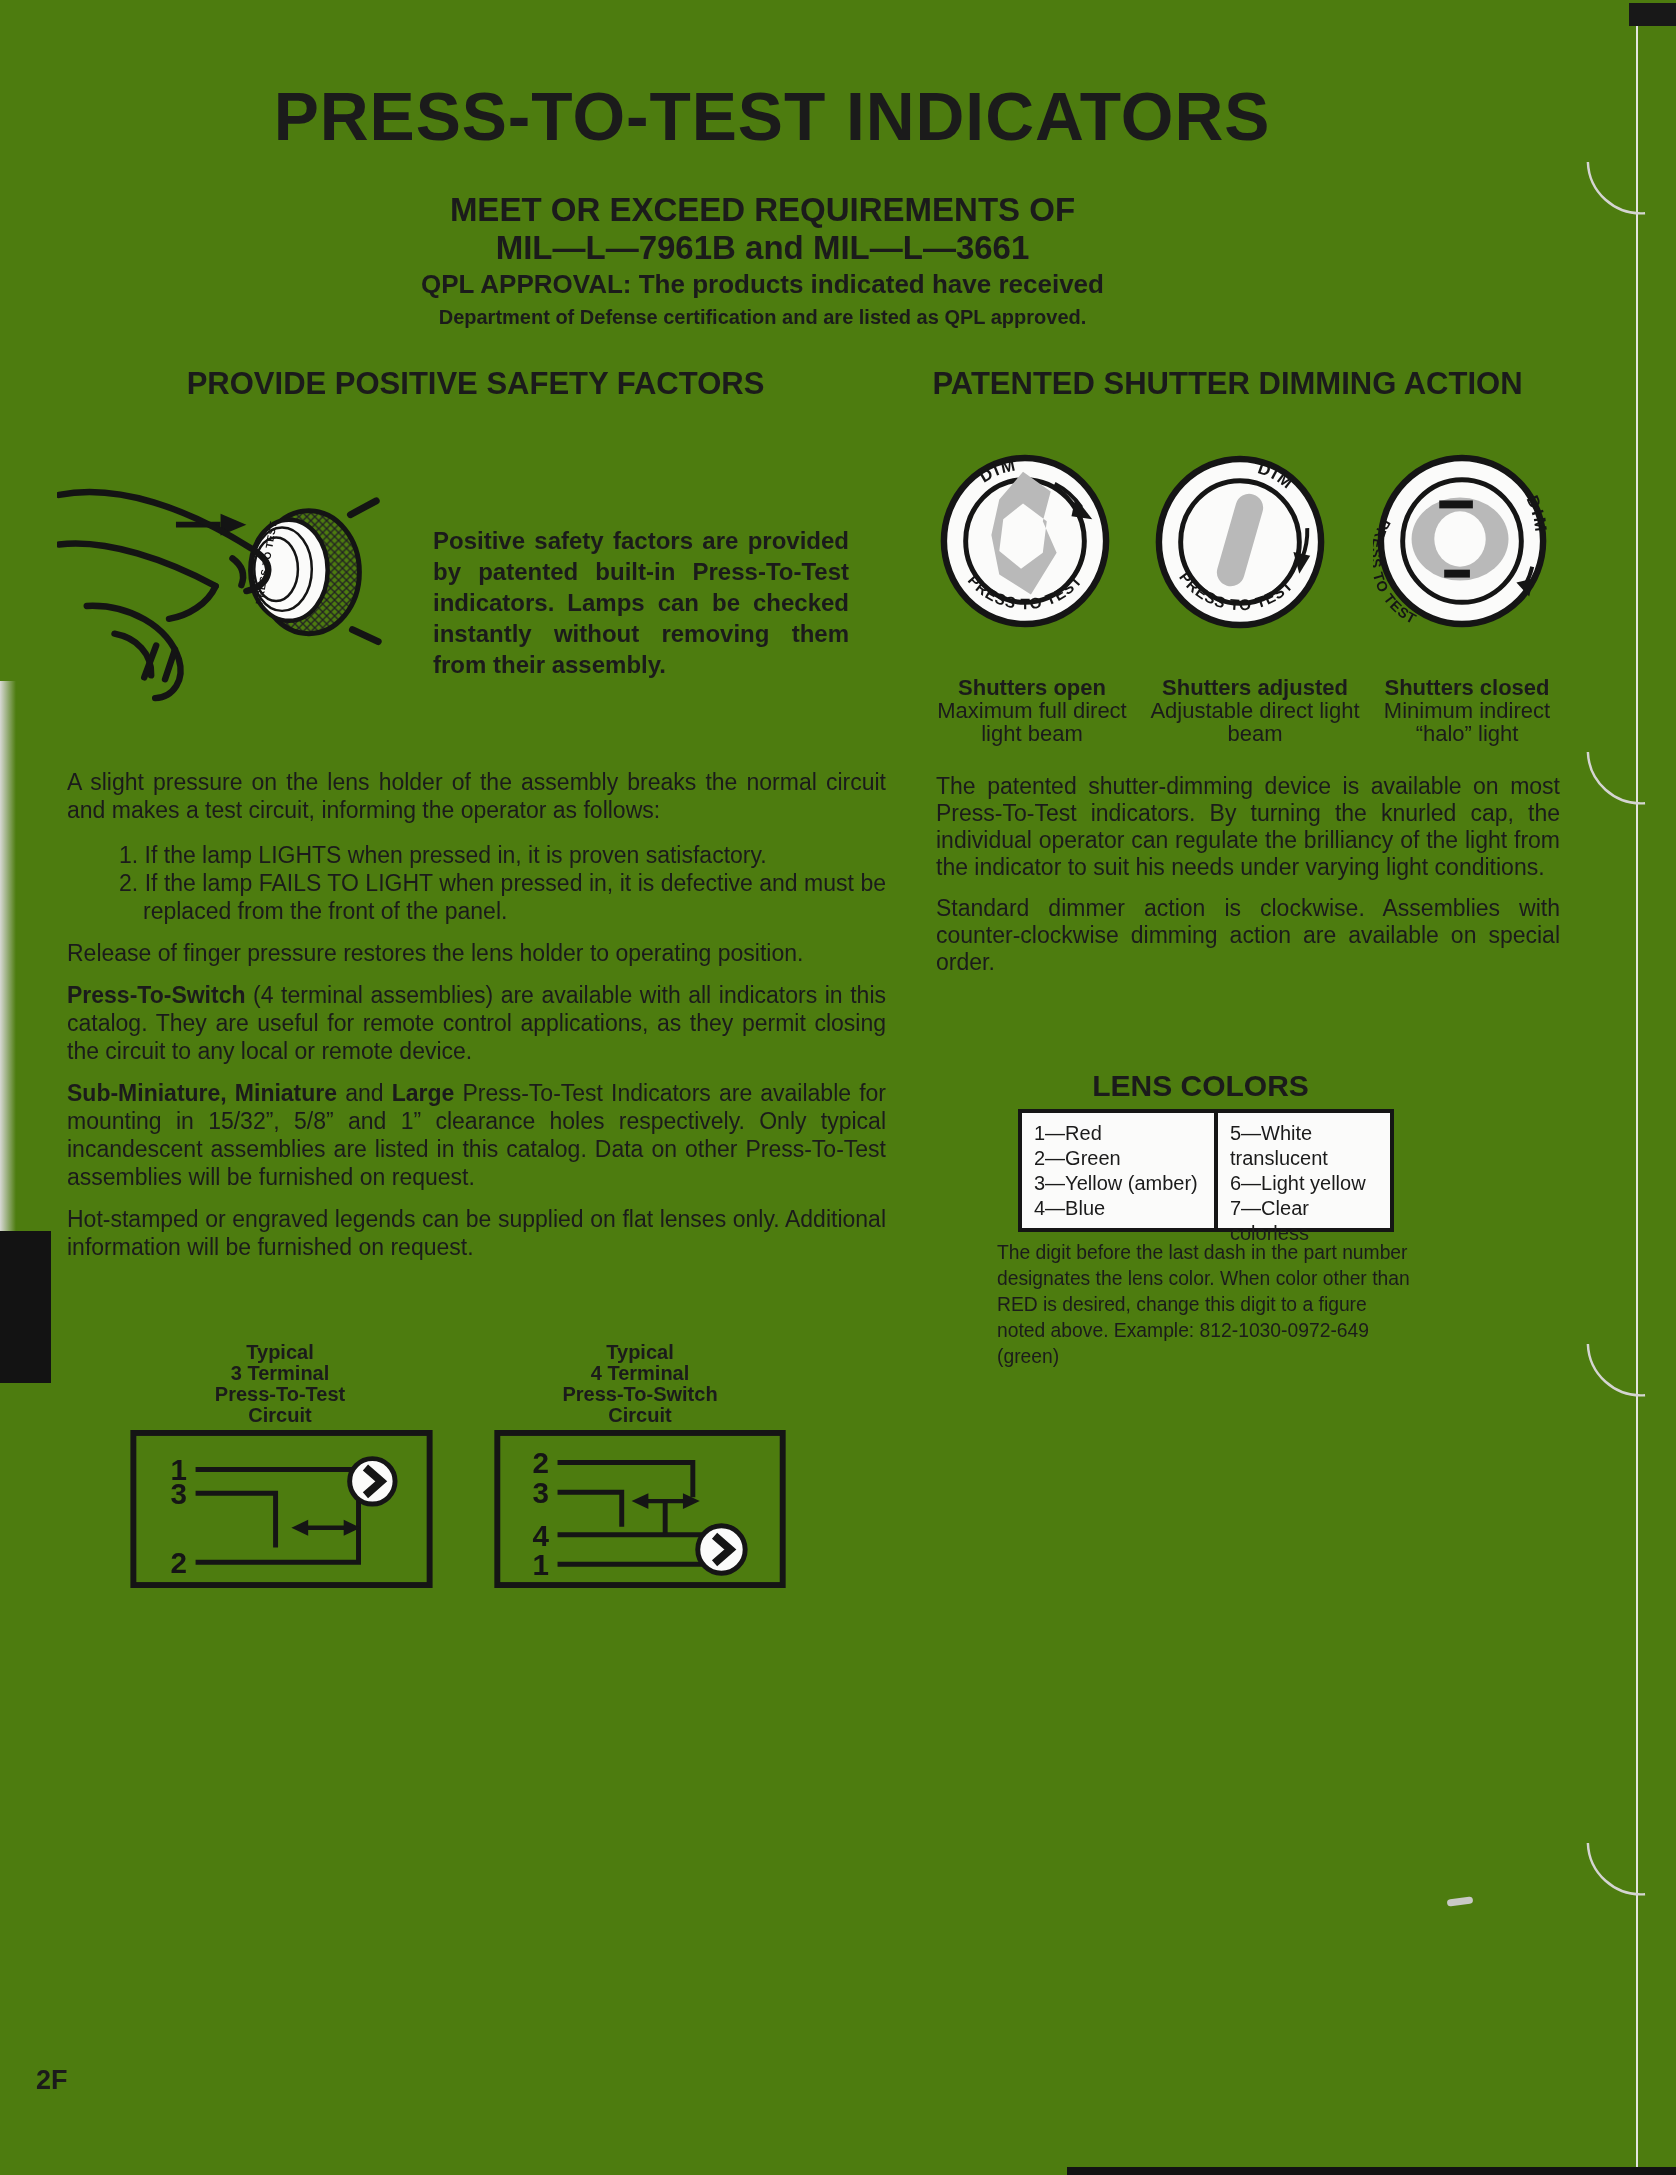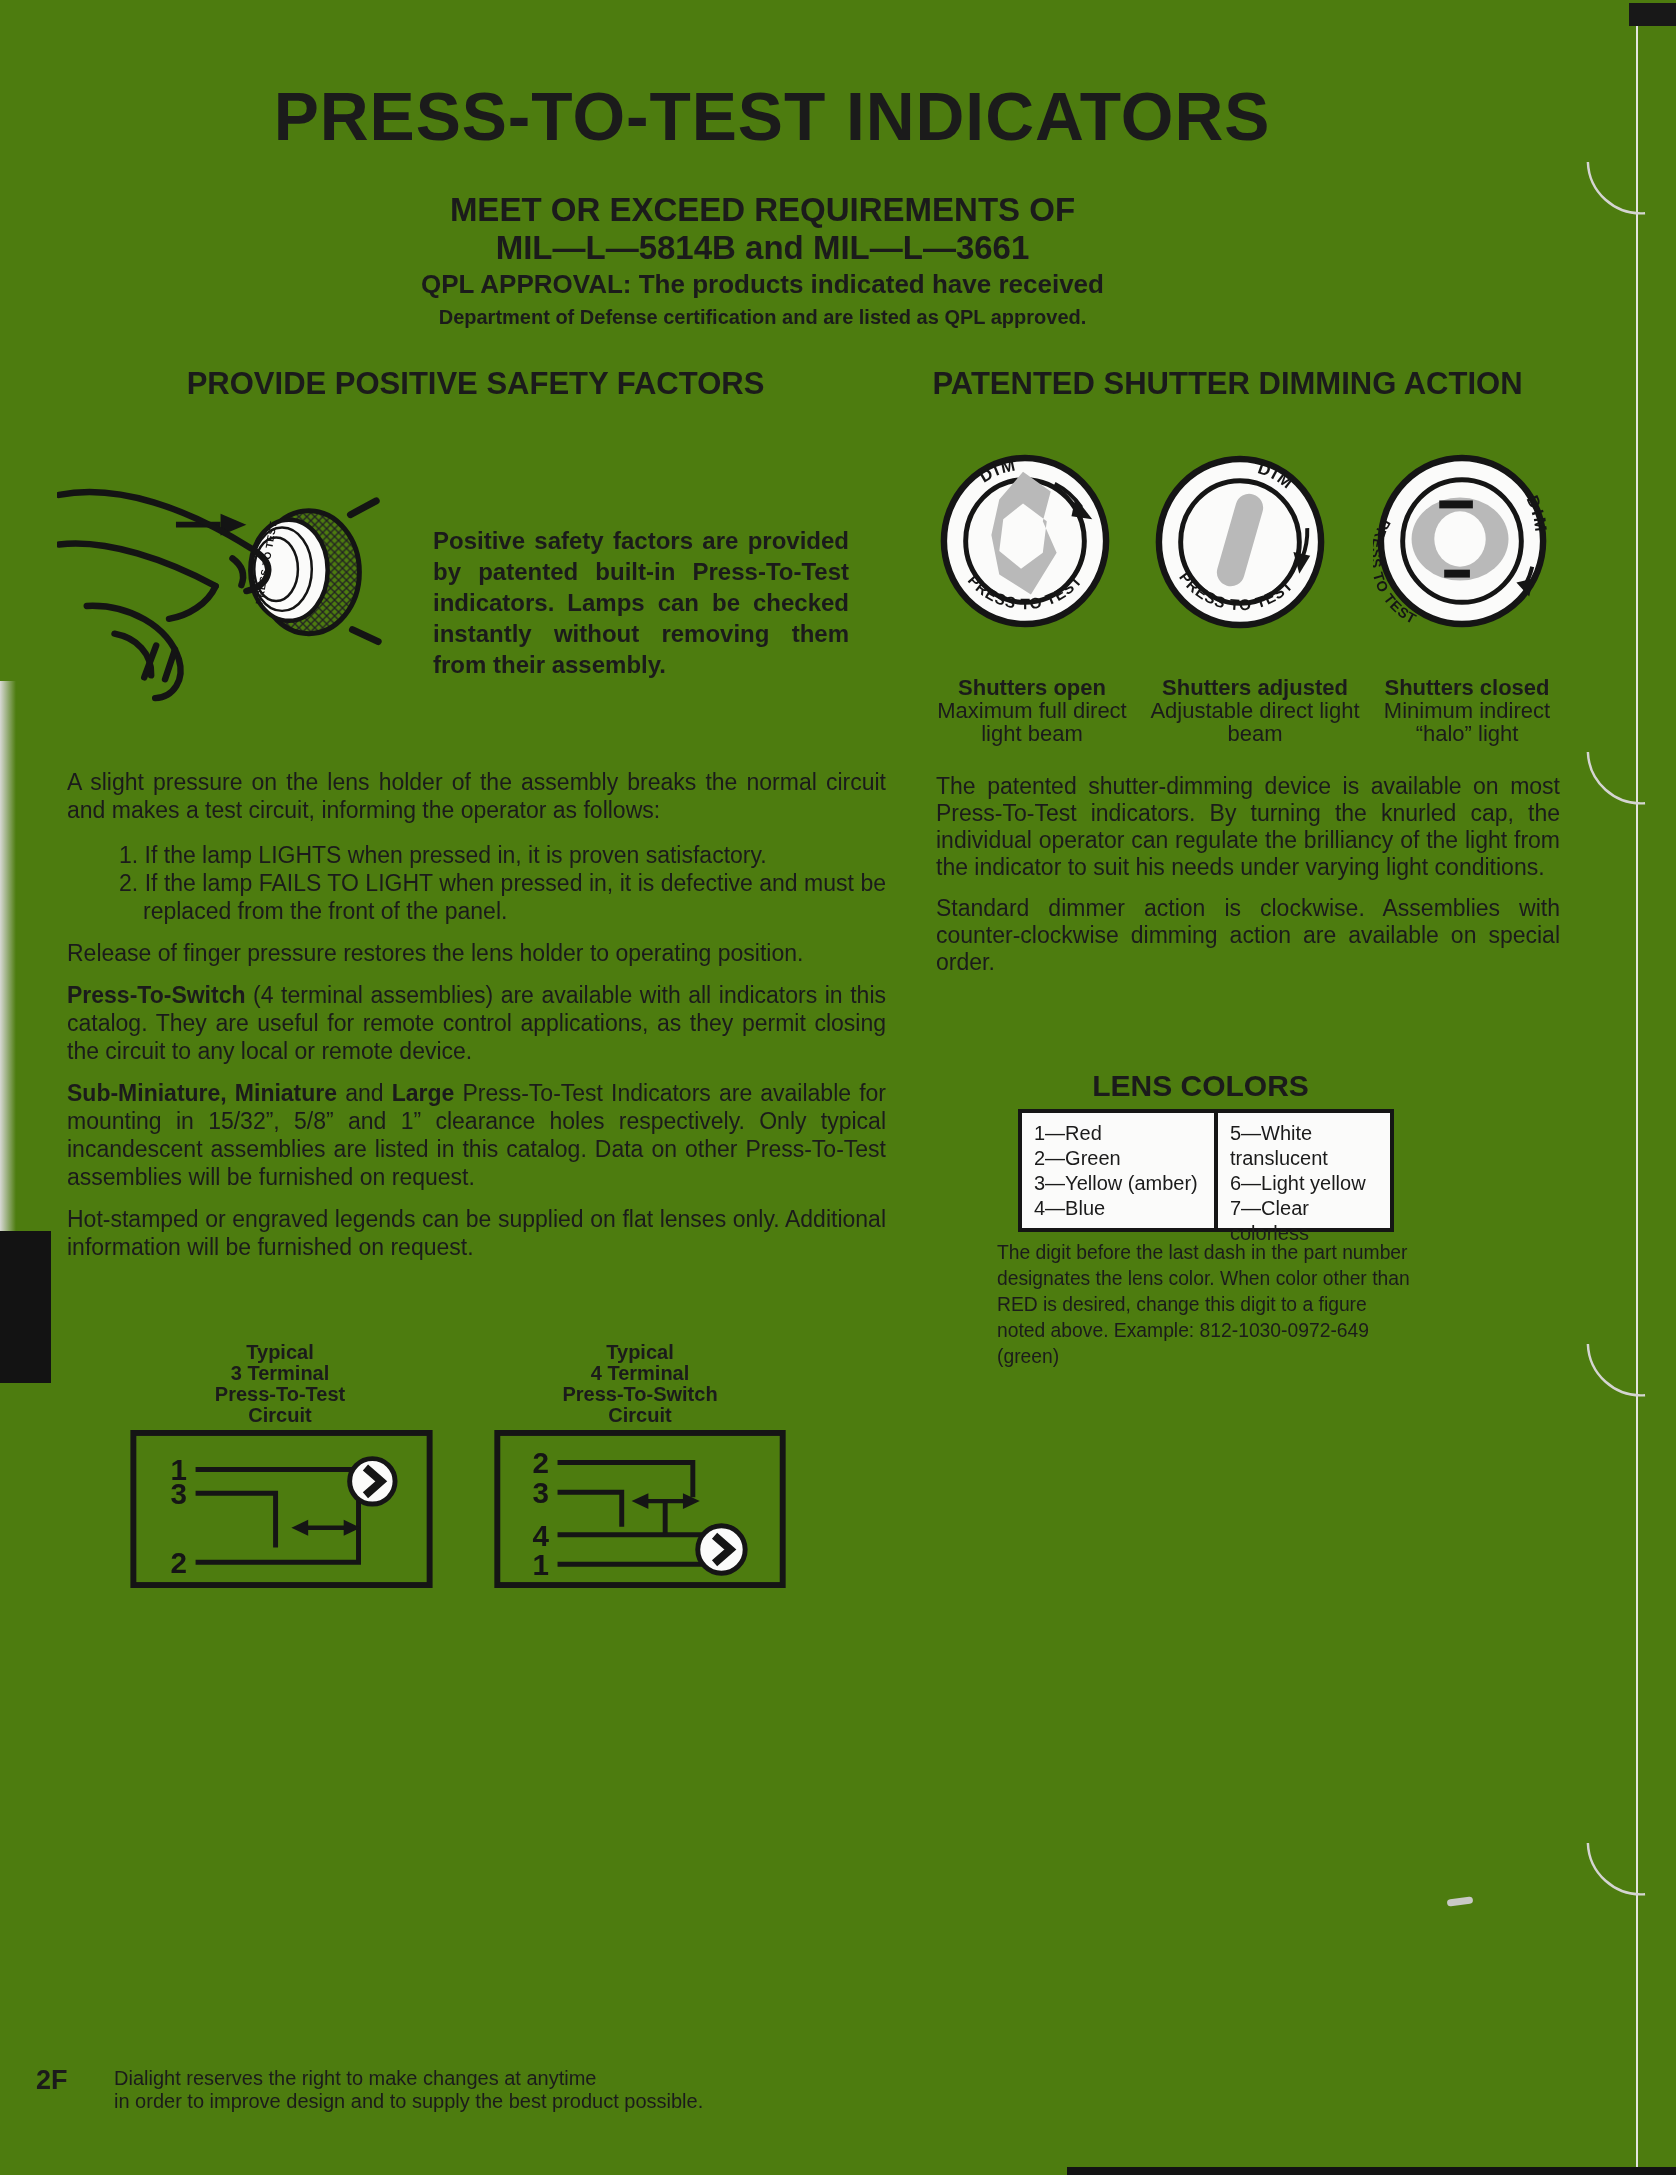--- a/index.html
+++ b/index.html
@@ -72,21 +72,21 @@
     </svg>
   <svg class="abs" style="left:1580px;top:1340px" width="69" height="69" viewBox="0 0 70 70">
       <path d="M 8,4 A 54,54 0 0 0 66,56" stroke="#d5d5d2" stroke-width="2.5" fill="none"></path>
     </svg>
   <svg class="abs" style="left:1580px;top:1839px" width="69" height="69" viewBox="0 0 70 70">
       <path d="M 8,4 A 54,54 0 0 0 66,56" stroke="#d5d5d2" stroke-width="2.5" fill="none"></path>
     </svg>
 
   <div class="abs title">PRESS-TO-TEST INDICATORS</div>
   <div class="abs sub sub1">MEET OR EXCEED REQUIREMENTS OF</div>
-  <div class="abs sub sub2">MIL—L—5814B and MIL—L—3661</div>
+  <div class="abs sub sub2">MIL—L—7961B and MIL—L—3661</div>
   <div class="abs sub sub3">QPL APPROVAL: The products indicated have received</div>
   <div class="abs sub sub4">Department of Defense certification and are listed as QPL approved.</div>
 
   <div class="abs colhead lefthead">PROVIDE POSITIVE SAFETY FACTORS</div>
   <div class="abs colhead righthead">PATENTED SHUTTER DIMMING ACTION</div>
 
   <svg class="abs" style="left:57px;top:473px" width="347" height="248" viewBox="0 0 350 250">
     <defs>
       <pattern id="knurl" width="8" height="8" patternUnits="userSpaceOnUse">
         <path d="M0,0 L8,8 M8,0 L0,8" stroke="#222" stroke-width="1.4"></path>
@@ -285,19 +285,15 @@
     </g>
     <g font-size="30" font-weight="bold" fill="#151515" text-anchor="middle">
       <text x="47" y="44">2</text>
       <text x="47" y="74">3</text>
       <text x="47" y="117">4</text>
       <text x="47" y="147">1</text>
     </g>
   </svg>
 
   <div class="abs pageno">2F</div>
-  <div class="abs fnote">
-    <div>Dialight reserves the right to make changes at anytime</div>
-    <div>in order to improve design and to supply the best product possible.</div>
-  </div>
 
 </div>
 
 
 </body></html>

